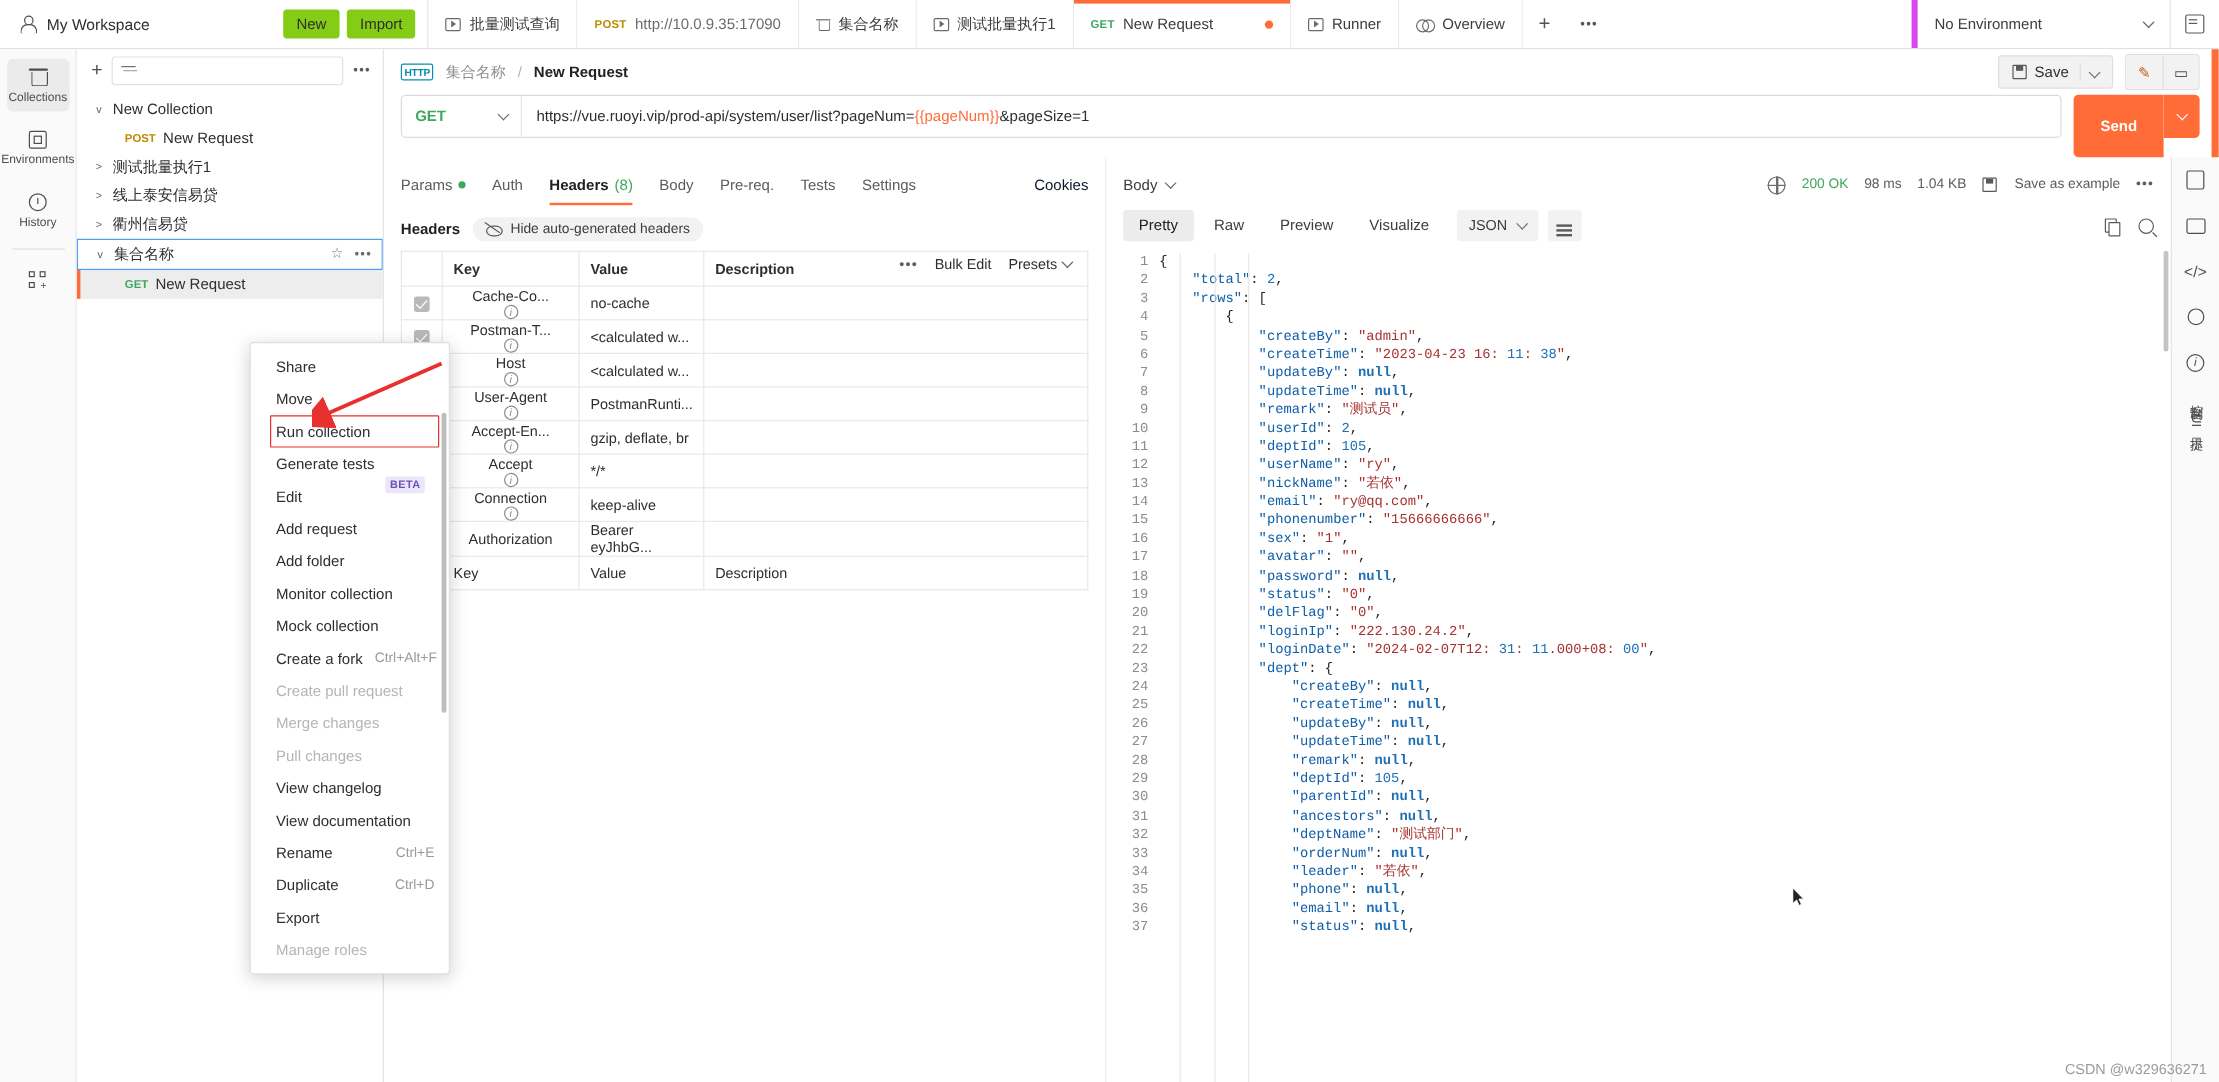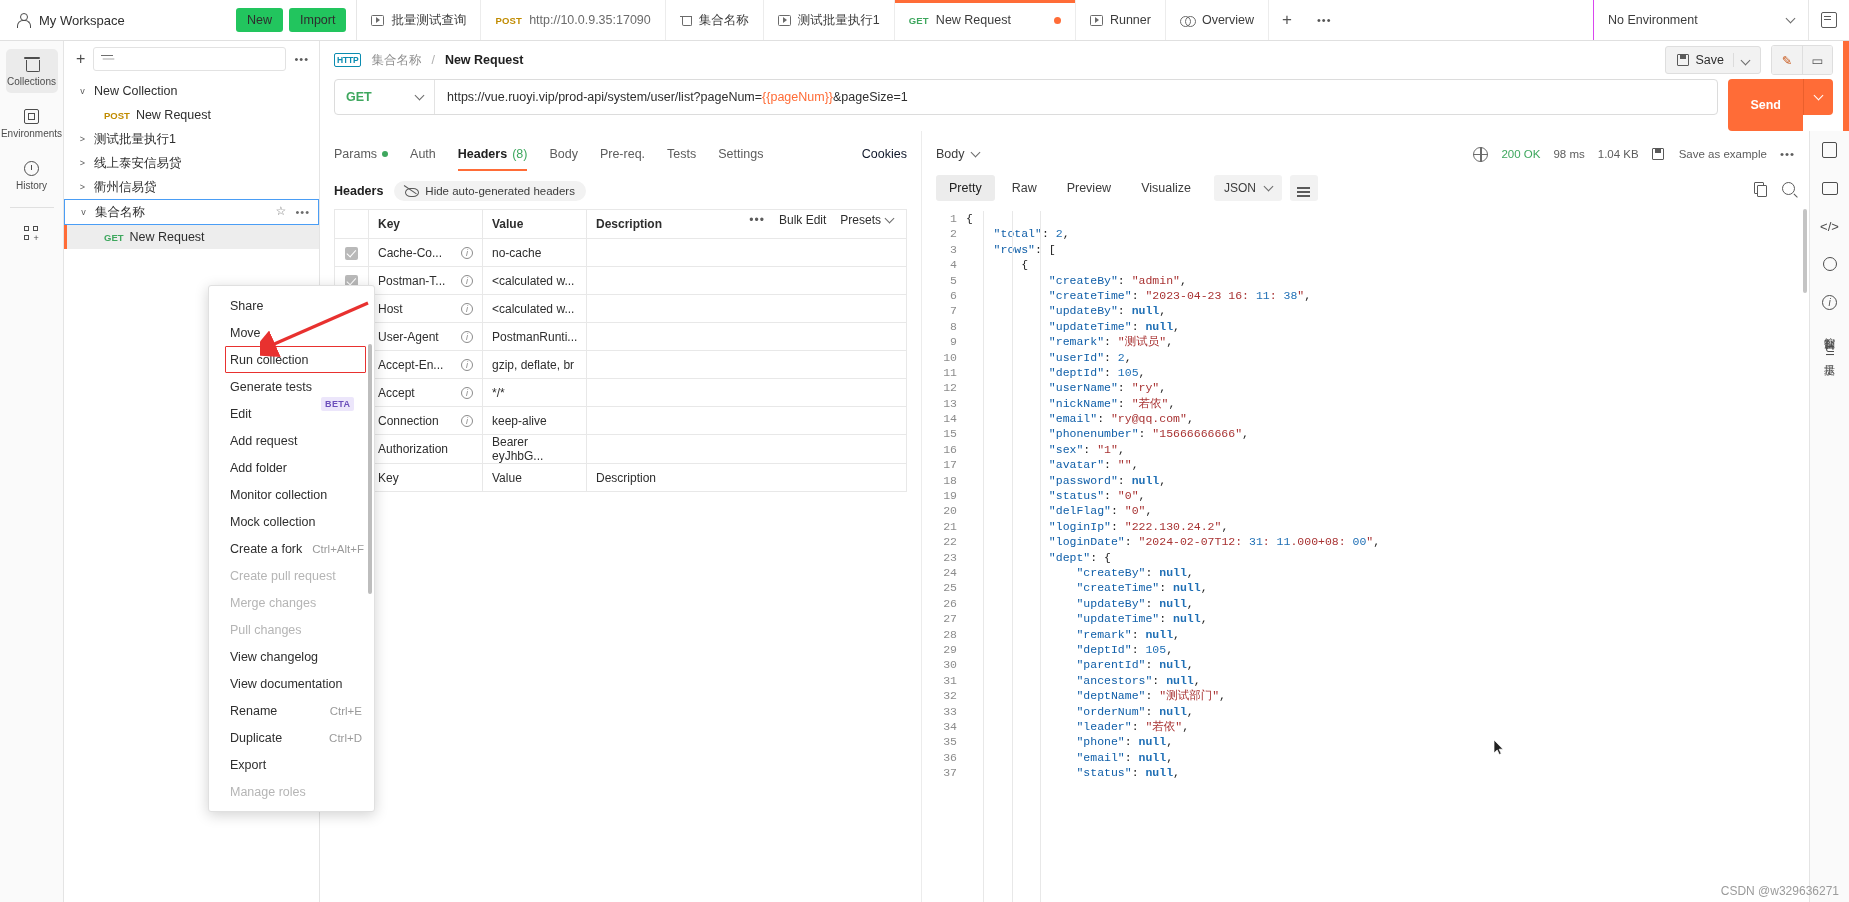--- a/index.html
+++ b/index.html
@@ -13,39 +13,39 @@
   .app { position:relative; width:1849px; height:902px; display:flex; flex-direction:column; }
 
   
   .topbar { height:41px; display:flex; align-items:stretch; background:#fff; border-bottom:1px solid #e0e0e0; flex:0 0 41px; }
   .ws { display:flex; align-items:center; gap:9px; padding:0 14px 0 16px; min-width:236px; }
   .ws-label { font-size:13px; color:#2e2e2e; }
   .icon-person { width:14px; height:14px; position:relative; display:inline-block; }
   .icon-person:before{content:"";position:absolute;left:4px;top:0;width:6px;height:6px;border:1.3px solid #4d4d4d;border-radius:50%;}
   .icon-person:after{content:"";position:absolute;left:1px;top:7px;width:12px;height:7px;border:1.3px solid #4d4d4d;border-bottom:none;border-radius:6px 6px 0 0;}
   .tb-btns { display:flex; align-items:center; gap:6px; padding-right:10px; }
-  .tb-btn { font-size:12.5px; color:#2e2e2e; background:#22c55e; border-radius:3px; padding:5px 11px; cursor:pointer; }
+  .tb-btn { font-size:12.5px; color:#2e2e2e; background:#84cc16; border-radius:3px; padding:5px 11px; cursor:pointer; }
   .tabstrip { display:flex; align-items:stretch; flex:1; min-width:0; overflow:hidden; border-left:1px solid #e6e6e6;}
   .rtab { display:flex; align-items:center; gap:7px; padding:0 14px; border-right:1px solid #ececec; position:relative; white-space:nowrap; min-width:0; cursor:pointer; color:#3c3c3c; font-size:12.5px;}
   .rtab.active { background:#fff; }
   .rtab.active:before { content:""; position:absolute; left:0; right:0; top:0; height:2.5px; background:#ff6c37; }
   .rtab .meth { font-size:9.5px; font-weight:bold; letter-spacing:.2px; }
   .m-post{ color:#c08b00; } .m-get{ color:#3ea75e; }
   .tab-ico { width:13px; height:11px; border:1.1px solid #6b6b6b; border-radius:1.5px; display:inline-flex; align-items:center; justify-content:center; }
   .tab-ico:after{ content:""; border-left:4px solid #6b6b6b; border-top:3px solid transparent; border-bottom:3px solid transparent; margin-left:1px;}
   .trash-ico{ width:12px; height:12px; position:relative; display:inline-block;}
   .trash-ico:before{content:"";position:absolute;left:0;top:2px;width:12px;height:1.2px;background:#6b6b6b;}
   .trash-ico:after{content:"";position:absolute;left:2px;top:3px;width:8px;height:8px;border:1.2px solid #6b6b6b;border-top:none;border-radius:0 0 2px 2px;}
   .dot-orange { width:7px; height:7px; border-radius:50%; background:#ff6c37; }
   .ov-ico{ width:15px;height:11px;position:relative;display:inline-block;}
   .ov-ico:before,.ov-ico:after{content:"";position:absolute;top:1px;width:9px;height:9px;border:1.2px solid #6b6b6b;border-radius:50%;}
   .ov-ico:before{left:0;} .ov-ico:after{left:5px;}
   .tb-plus { padding:0 13px; display:flex; align-items:center; font-size:17px; color:#555; cursor:pointer;}
   .tb-dots { padding:0 12px; display:flex; align-items:center; color:#555; cursor:pointer; letter-spacing:1px; font-size:11px;}
-  .envsel { display:flex; align-items:center; justify-content:space-between; width:215px; padding:0 14px; border-left:1px solid #d946ef; color:#3c3c3c; font-size:12.5px; cursor:pointer;}
+  .envsel { display:flex; align-items:center; justify-content:space-between; width:215px; padding:0 14px; border-left:5px solid #d946ef; color:#3c3c3c; font-size:12.5px; cursor:pointer;}
   .chev { width:7px;height:7px;border-right:1.3px solid #6b6b6b;border-bottom:1.3px solid #6b6b6b;transform:rotate(45deg);margin-top:-3px;}
   .eye-ico{ width:16px;height:16px;border:1.2px solid #5a5a5a;border-radius:2px;display:inline-block;position:relative;}
   .eye-ico:before{content:"";position:absolute;left:2px;top:2.5px;width:7px;height:1px;background:#5a5a5a;box-shadow:0 3px 0 #5a5a5a;}
   .topbar-right { display:flex; align-items:center; padding:0 12px; border-left:1px solid #e6e6e6; }
 
   
   .body { display:flex; flex:1; min-height:0; }
 
   
   .rail { width:64px; background:#fafafa; border-right:1px solid #e4e4e4; display:flex; flex-direction:column; align-items:center; padding-top:8px; flex:0 0 64px;}
@@ -136,21 +136,21 @@
   table.htab { width:573px; border-collapse:collapse; table-layout:fixed; }
   table.htab th, table.htab td { border:1px solid #e8e8e8; font-weight:normal; text-align:left; height:28px; font-size:12px; color:#2e2e2e; padding:0 9px;}
   table.htab th { color:#2e2e2e; font-weight:bold; background:#fff; height:29px;}
   .col-chk { width:34px; padding:0 !important; text-align:center !important;}
   .col-key { width:114px; }
   .col-val { width:104px; }
   .chk { width:13px; height:13px; border-radius:2px; display:inline-block; position:relative; vertical-align:middle;}
   .chk.on { background:#212121;}
   .chk.gray { background:#b9b9b9;}
   .chk:after { content:""; position:absolute; left:3.6px; top:1.2px; width:4px; height:7.5px; border:solid #fff; border-width:0 1.8px 1.8px 0; transform:rotate(42deg);}
-  .kcell { display:flex; align-items:center; justify-content:space-between; }
+  .kcell { display:flex; align-items:center; justify-content:space-between;flex-direction:column; }
   .i-ico { width:12px; height:12px; border:1.1px solid #8c8c8c; border-radius:50%; color:#8c8c8c; font-size:9px; line-height:10px; text-align:center; font-style:italic; }
   .tb-tools { position:absolute; right:0; display:flex; align-items:center; gap:14px; font-size:12px; color:#2e2e2e;}
   .hdrow-wrap { position:relative; }
   .placeholder td { color:#9a9a9a; }
 
   
   .respane { flex:1; display:flex; flex-direction:column; min-width:0; border-left:1px solid #ececec; }
   .resp-top { height:34px; display:flex; align-items:center; gap:9px; padding:0 14px; margin-top:6px; }
   .resp-body-sel { display:flex; align-items:center; gap:7px; font-size:12.5px; color:#3c3c3c; cursor:pointer;}
   .resp-stats { margin-left:auto; display:flex; align-items:center; gap:13px; font-size:11.5px; color:#5c5c5c; }

